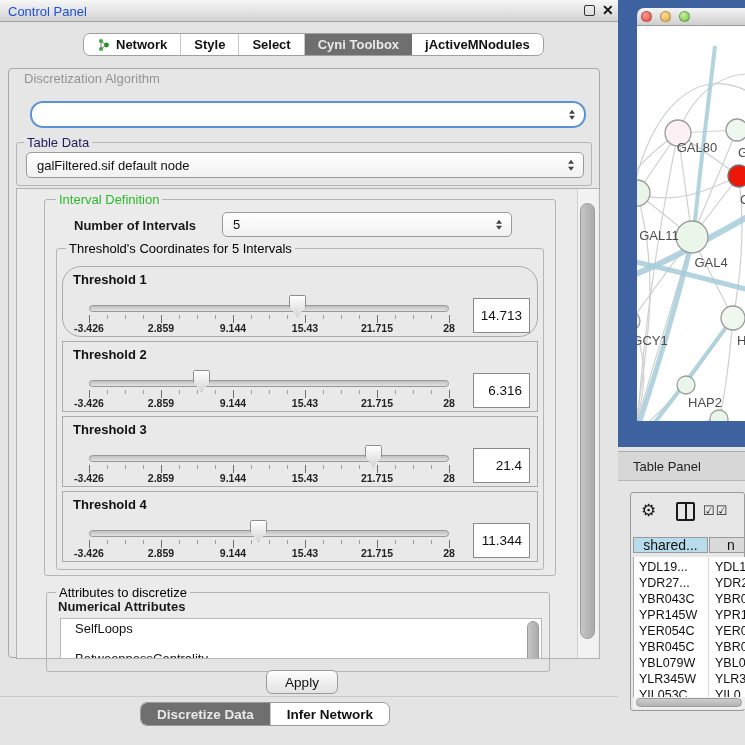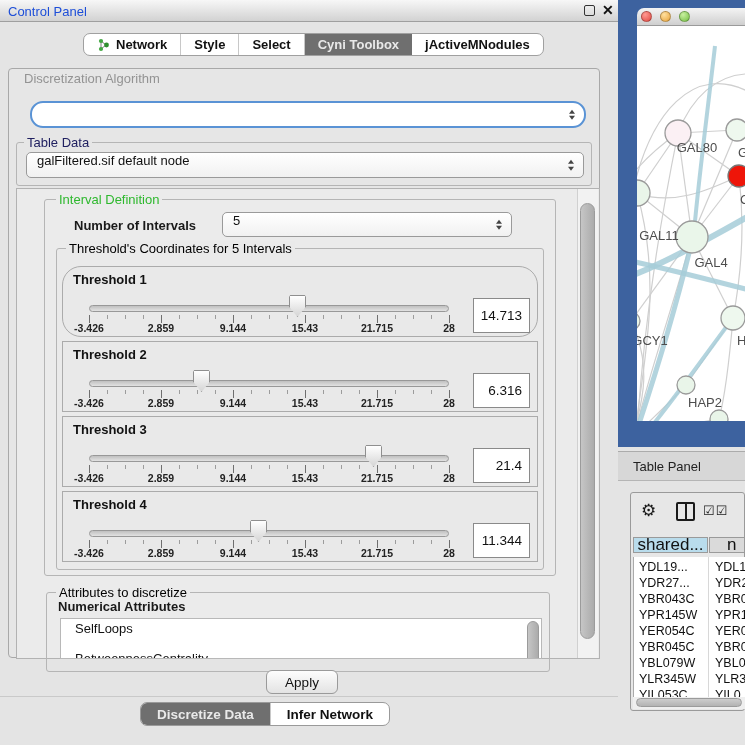--- a/index.html
+++ b/index.html
@@ -32,21 +32,21 @@
   .inset { left:16px; top:188px; width:584px; height:471px;
     border:1px solid #b2b2b2; background:#ebebeb; overflow:hidden; }
 
   .group { border:1px solid #b5b5b5; border-radius:3px; }
   .grouplabel { position:absolute; font-size:13px; background:#ebebeb; padding:0 3px; white-space:nowrap; }
   .lbl-green { color:#2eb82e; }
   .lbl-blue  { color:#000000; }
 
   
   .combo { position:absolute; background:linear-gradient(#ffffff,#f1f1f1);
-    border:1px solid #9a9a9a; border-radius:5px; display:flex; 
+    border:1px solid #9a9a9a; border-radius:5px; display:flex; align-items:center;
     font-size:13px; padding-left:10px; color:#111; }
   .stepper { position:absolute; right:9px; top:50%; transform:translateY(-50%);
     display:flex; flex-direction:column; align-items:center; }
   .tri-up { width:0; height:0; border-left:3.5px solid transparent; border-right:3.5px solid transparent;
     border-bottom:4.5px solid #444; margin-bottom:2.5px; }
   .tri-down { width:0; height:0; border-left:3.5px solid transparent; border-right:3.5px solid transparent;
     border-top:4.5px solid #444; }
   .combo-focus { border:2.5px solid #5a93d5; border-radius:13px; background:#fff; }
 
   
@@ -116,21 +116,21 @@
   
   .tp-bar { left:618px; top:451px; width:127px; height:30px; background:#d7d7d7;
     border-top:1px solid #ababab; border-bottom:1px solid #b5b5b5; }
   .tp-title { left:633px; top:459px; font-size:13px; color:#222; }
   .tp-box { left:630px; top:492px; width:115px; height:219px;
     border:1px solid #9a9a9a; border-radius:3px; background:#e7e7e7; }
   .gear { left:641px; top:500px; font-size:17px; color:#1a1a1a; }
   .split-ico { left:676px; top:502px; width:19px; height:19px; border:2px solid #1a1a1a; border-radius:2px; }
   .split-ico::after { content:""; position:absolute; left:7px; top:0; width:2px; height:15px; background:#1a1a1a; }
   .chk { left:703px; top:503px; font-size:13px; color:#1a1a1a; letter-spacing:1px; }
-  .th-cell { position:absolute; top:537px; height:16px; font-size:17px; color:#111;
+  .th-cell { position:absolute; top:537px; height:16px; font-size:14px; color:#111;
     display:flex; align-items:center; justify-content:center; border:1px solid #9a9a9a; }
   .tbl-body { left:633px; top:557px; width:112px; height:140px; background:#fff;
     border-left:1px solid #aaa; overflow:hidden; }
   .tbl-row { position:absolute; left:0; width:100%; height:16px; font-size:12.5px; color:#111; }
   .c1 { position:absolute; left:5px; top:1px; white-space:nowrap; }
   .c2 { position:absolute; left:81px; top:1px; white-space:nowrap; }
   .col-sep { position:absolute; left:74px; top:0; bottom:0; width:1px; background:#d8d8d8; }
 </style>
 </head>
 <body>

